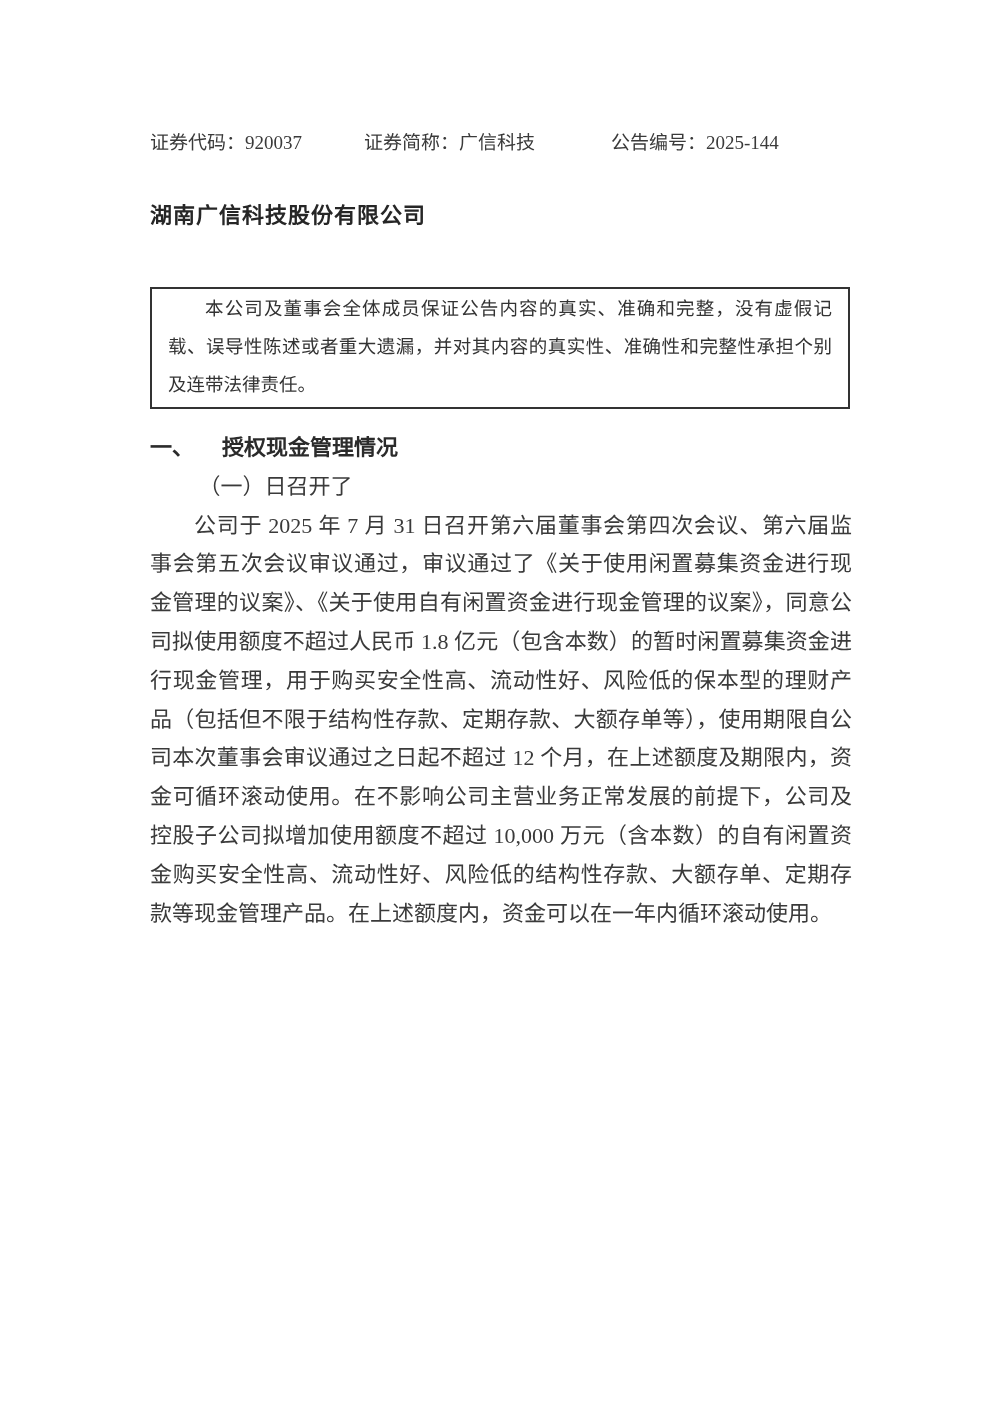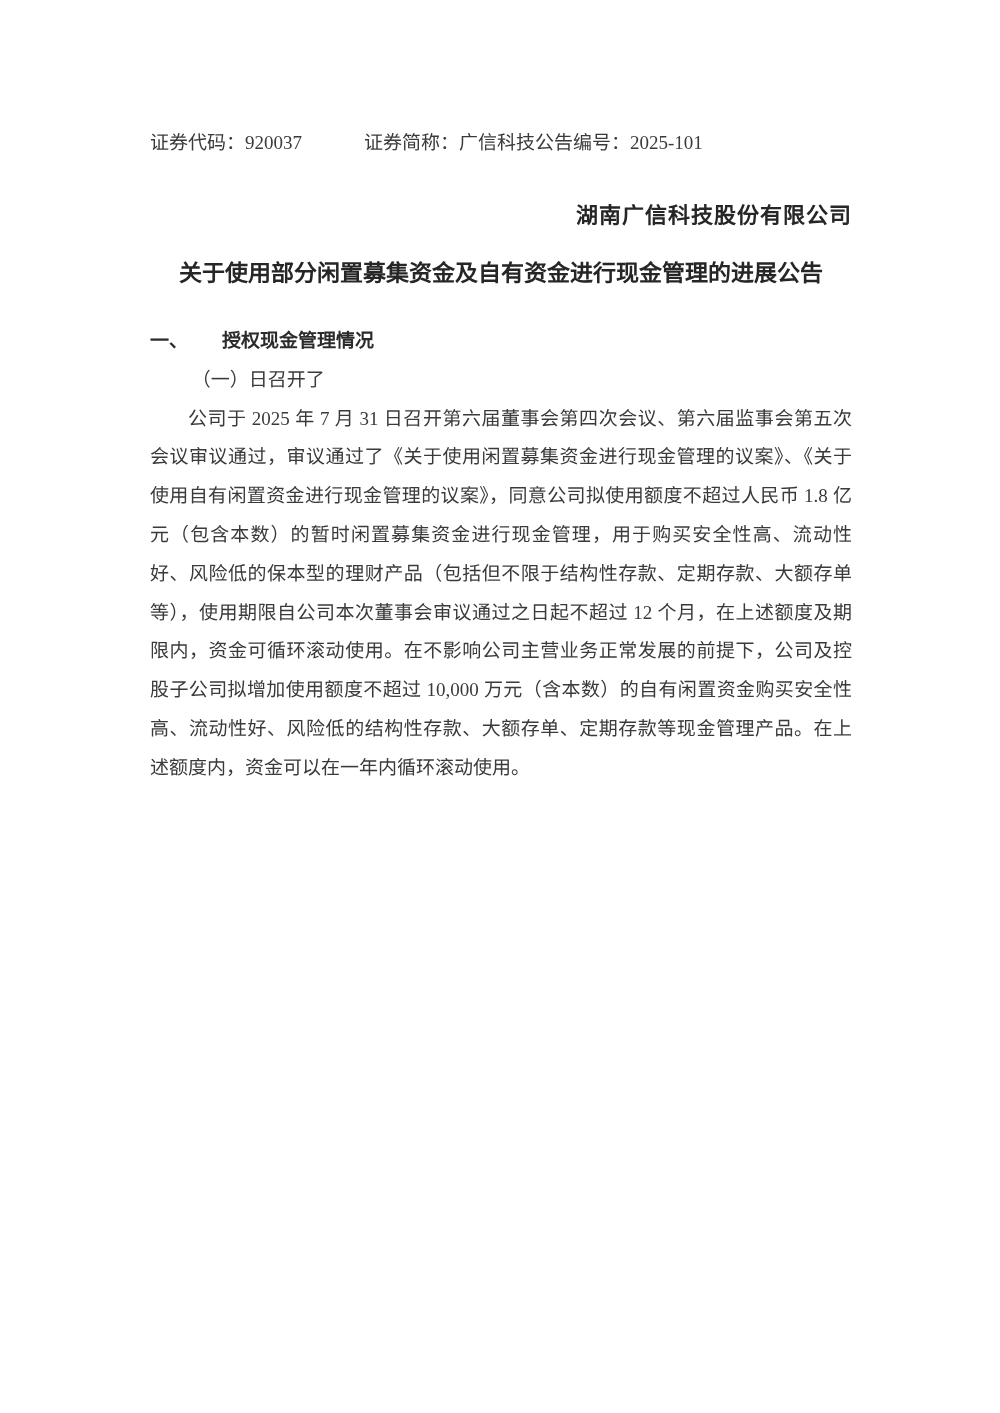--- a/index.html
+++ b/index.html
@@ -22,25 +22,25 @@
   
   .doc-header {
     display: flex;
     align-items: baseline;
     font-size: 19px;
     line-height: 25px;
     color: #3a3a3a;
     white-space: nowrap;
   }
   .doc-header .h-item1 { margin-right: 62px; }
-  .doc-header .h-item2 { }
+  .doc-header .h-item2 { margin-right: 76px; }
 
   .company-title {
     margin: 46px 0 0 0;
-    text-align: right;
+    text-align: left;
     font-size: 22px;
     font-weight: 700;
     line-height: 30px;
     color: #262626;
     letter-spacing: 1px;
   }
   .announcement-title {
     margin: 27px 0 0 0;
     text-align: center;
     font-size: 23px;
@@ -60,22 +60,22 @@
   .disclaimer-box p {
     margin: 0;
     font-size: 18.5px;
     line-height: 38px;
     text-align: justify;
     text-indent: 2em;
     color: #333333;
   }
 
   .body-block {
-    margin-top: 32px;
-    font-size: 19px;
+    margin-top: 20px;
+    font-size: 22px;
     line-height: 38.8px;
     color: #3a3a3a;
   }
   .section-heading {
     font-weight: 700;
     color: #2b2b2b;
   }
   .section-heading .sec-num {
     display: inline-block;
     width: 72px;
@@ -91,27 +91,29 @@
   }
 </style>
 </head>
 <body>
 
 <div class="page">
 
   <div class="doc-header">
     <span class="h-item1">证券代码：920037</span>
     <span class="h-item2">证券简称：广信科技</span>
-    <span class="h-item3">公告编号：2025-101</span>
+    <span class="h-item3">公告编号：2025-144</span>
   </div>
 
   <h1 class="company-title">湖南广信科技股份有限公司</h1>
 
-  <h2 class="announcement-title">关于使用部分闲置募集资金及自有资金进行现金管理的进展公告</h2>
 
+  <div class="disclaimer-box">
+    <p>本公司及董事会全体成员保证公告内容的真实、准确和完整，没有虚假记载、误导性陈述或者重大遗漏，并对其内容的真实性、准确性和完整性承担个别及连带法律责任。</p>
+  </div>
 
   <div class="body-block">
     <div class="section-heading">
       <span class="sec-num">一、</span><span>授权现金管理情况</span>
     </div>
     <div class="subsection-heading">（一）日召开了</div>
     <p>公司于 2025 年 7 月 31 日召开第六届董事会第四次会议、第六届监事会第五次会议审议通过，审议通过了《关于使用闲置募集资金进行现金管理的议案》、《关于使用自有闲置资金进行现金管理的议案》，同意公司拟使用额度不超过人民币 1.8 亿元（包含本数）的暂时闲置募集资金进行现金管理，用于购买安全性高、流动性好、风险低的保本型的理财产品（包括但不限于结构性存款、定期存款、大额存单等），使用期限自公司本次董事会审议通过之日起不超过 12 个月，在上述额度及期限内，资金可循环滚动使用。在不影响公司主营业务正常发展的前提下，公司及控股子公司拟增加使用额度不超过 10,000 万元（含本数）的自有闲置资金购买安全性高、流动性好、风险低的结构性存款、大额存单、定期存款等现金管理产品。在上述额度内，资金可以在一年内循环滚动使用。</p>
   </div>
 
 </div>

